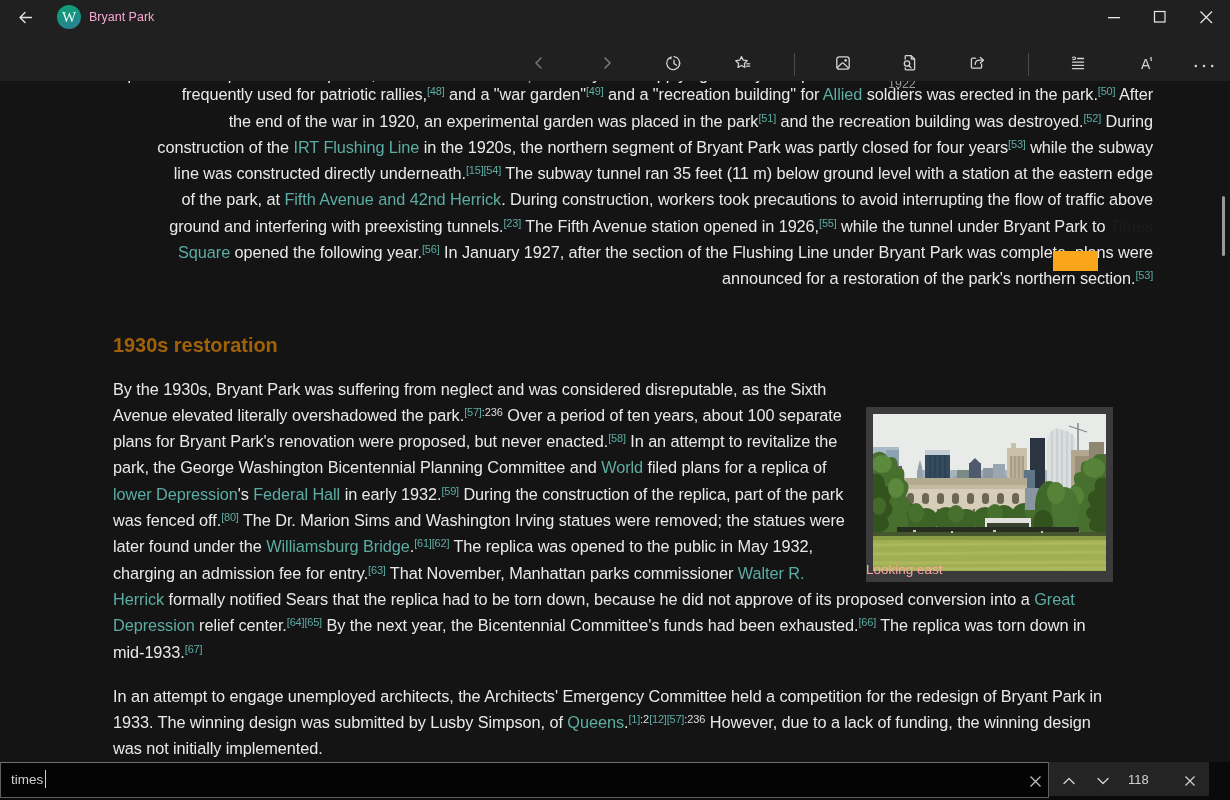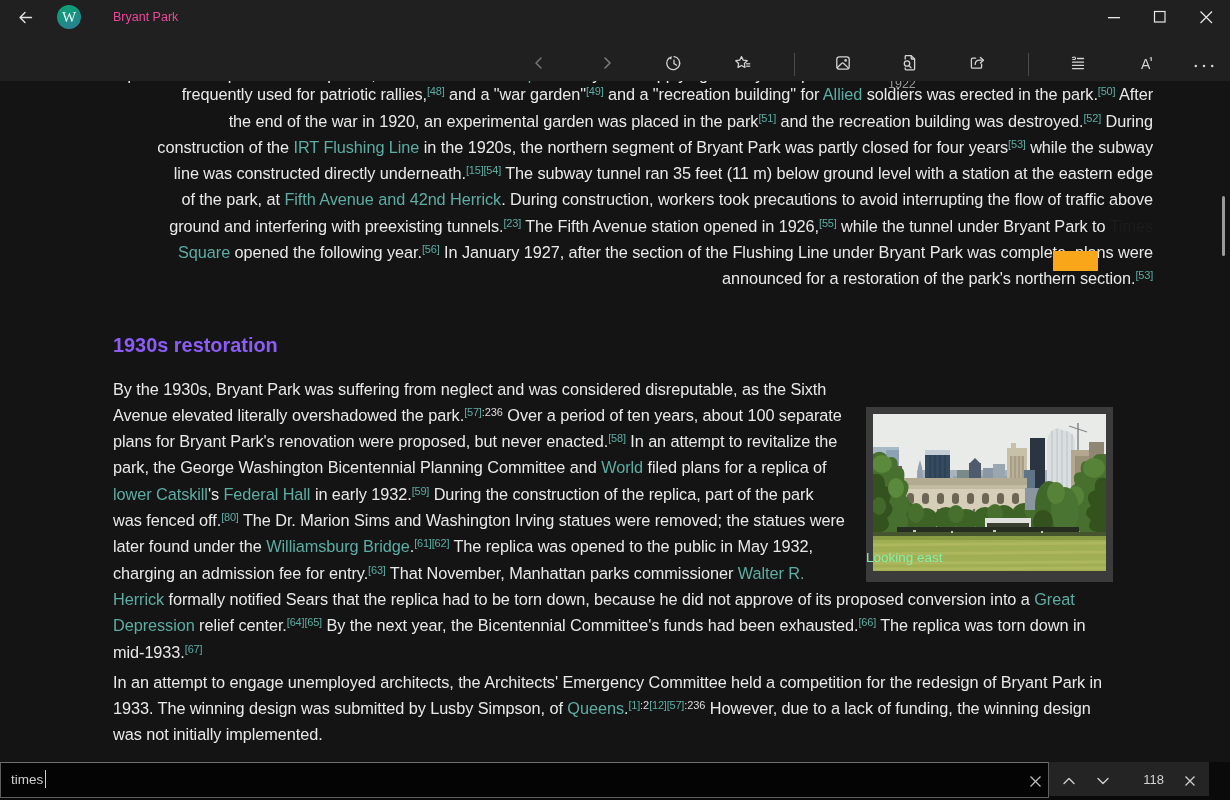--- a/index.html
+++ b/index.html
@@ -7,45 +7,45 @@
     font-family:"Liberation Sans", sans-serif; }
   #stage { position:relative; width:1230px; height:800px; }
   
   #content { position:absolute; left:0; top:1px; width:1082px; color:#e9e9e9; }
   .body { font-size:16.3px; line-height:26.3px; letter-spacing:-0.07px; color:#e9e9e9; white-space:nowrap; }
   .col { margin-left:113px; width:1040px; }
   a.lnk { color:#5cada4; text-decoration:none; }
   sup.cit { line-height:0; font-size:11px; color:#5cada4; vertical-align:baseline; position:relative; top:-5px; letter-spacing:-0.2px;}
   sup.cw { line-height:0; font-size:11px; color:#dcdcdc; vertical-align:baseline; position:relative; top:-5px;}
   .hl { color:#1c1c1c; position:relative; }
-  h2.sect { font-size:19.9px; font-weight:bold; color:#8b5cf6; }
+  h2.sect { font-size:19.9px; font-weight:bold; color:#a16207; }
   .cap1922 { position:absolute; left:888px; top:76px; font-size:12.5px; color:#9a9a9a; }
   
   #fig { position:absolute; left:866px; top:407px; width:247px; background:#3b3b3b; padding:7px; }
-  #figcap { position:absolute; left:866px; top:550px; font-size:13.5px; color:#86efac; }
+  #figcap { position:absolute; left:866px; top:562px; font-size:13.5px; color:#fca5a5; }
   
   #topbar { position:absolute; left:0; top:0; width:1230px; height:81px; background:#202020; z-index:10; }
-  #title-text { position:absolute; left:89px; top:10px; font-size:12.5px; color:#ec4899;margin-left:24px; }
+  #title-text { position:absolute; left:89px; top:10px; font-size:12.5px; color:#f9a8d4; }
   .wcircle { position:absolute; left:57px; top:4.5px; width:24px; height:24px; border-radius:50%;
      background:linear-gradient(160deg,#0ba471 0%, #1b8e85 55%, #2f7d98 100%);
      text-align:center; }
   .wcircle span { font-family:"Liberation Serif", serif; color:#eafff5; font-size:15px; line-height:24px; }
   .tbicon { position:absolute; top:53px; width:20px; height:20px; }
   .tbsep { position:absolute; top:53px; width:1px; height:23px; background:#4a4a4a; }
   
   .winbtn { position:absolute; top:0; }
   
   #scrollthumb { position:absolute; right:5px; top:196px; width:3px; height:60px; background:#9a9a9a; border-radius:2px; z-index:12;}
   
   #findbar { position:absolute; left:0; bottom:0; width:1230px; height:38px; background:#0a0a0a; z-index:20; }
   #findinput { position:absolute; left:0; top:0; width:1049px; height:36px; background:#040404;
      border:1.2px solid #5e5e5e; border-top-color:#6f6f6f; }
   #findinput .txt { position:absolute; left:10px; top:9px; font-size:13.5px; color:#cfcfcf; }
   #findpanel { position:absolute; left:1049px; top:0; width:160px; height:34px; background:#242424; }
-  #findcount { position:absolute; left:1128px; top:10px; width:36px; text-align:right; font-size:13px; color:#d2d2d2; }
+  #findcount { position:absolute; left:1128px; top:10px; width:36px; text-align:left; font-size:13px; color:#d2d2d2; }
 </style>
 </head>
 <body>
 <div id="stage">
 
   <div id="content">
     <div class="cap1922">1922</div>
     <div style="position:absolute;left:1053px;top:250px;width:45px;height:20px;background:#f9a61a;"></div>
     <div class="body" style="position:absolute;left:113px;top:60px;">aqueduct in the park was completed,<sup class="cit">[46]</sup> and the <a class="lnk">Catskill Aqueduct</a> system supplying the city was placed in</div>
     <p class="body col" id="p1" style="margin-top:54px;text-align:right;">
@@ -60,30 +60,30 @@
       announced for a restoration of the park's northern section.<sup class="cit">[53]</sup>
     </p>
 
     <h2 class="sect col" id="h2" style="margin-top:40.1px;line-height:27px;">1930s restoration</h2>
 
     <p class="body col" id="p2" style="margin-top:16.8px;">
       By the 1930s, Bryant Park was suffering from neglect and was considered disreputable, as the Sixth<br>
       Avenue elevated literally overshadowed the park.<sup class="cit">[57]</sup><sup class="cw">:236</sup> Over a period of ten years, about 100 separate<br>
       plans for Bryant Park's renovation were proposed, but never enacted.<sup class="cit">[58]</sup> In an attempt to revitalize the<br>
       park, the George Washington Bicentennial Planning Committee and <a class="lnk">World</a> filed plans for a replica of<br>
-      <a class="lnk">lower Catskill</a>'s <a class="lnk">Federal Hall</a> in early 1932.<sup class="cit">[59]</sup> During the construction of the replica, part of the park<br>
+      <a class="lnk">lower Depression</a>'s <a class="lnk">Federal Hall</a> in early 1932.<sup class="cit">[59]</sup> During the construction of the replica, part of the park<br>
       was fenced off.<sup class="cit">[80]</sup> The Dr. Marion Sims and Washington Irving statues were removed; the statues were<br>
       later found under the <a class="lnk">Williamsburg Bridge</a>.<sup class="cit">[61][62]</sup> The replica was opened to the public in May 1932,<br>
       charging an admission fee for entry.<sup class="cit">[63]</sup> That November, Manhattan parks commissioner <a class="lnk">Walter R.</a><br>
       <a class="lnk">Herrick</a> formally notified Sears that the replica had to be torn down, because he did not approve of its proposed conversion into a <a class="lnk">Great<br>
       Depression</a> relief center.<sup class="cit">[64][65]</sup> By the next year, the Bicentennial Committee's funds had been exhausted.<sup class="cit">[66]</sup> The replica was torn down in<br>
       mid-1933.<sup class="cit">[67]</sup>
     </p>
 
-    <p class="body col" id="p3" style="margin-top:4px;">
+    <p class="body col" id="p3" style="margin-top:18px;">
       In an attempt to engage unemployed architects, the Architects' Emergency Committee held a competition for the redesign of Bryant Park in<br>
       1933. The winning design was submitted by Lusby Simpson, of <a class="lnk">Queens</a>.<sup class="cit">[1]</sup><sup class="cw">:2</sup><sup class="cit">[12][57]</sup><sup class="cw">:236</sup> However, due to a lack of funding, the winning design<br>
       was not initially implemented.
     </p>
   </div>
 
   <div id="fig">
     <svg width="233" height="157" viewBox="0 0 233 157">
       <rect x="0" y="0" width="233" height="157" fill="#e9ebe8"></rect>
 

